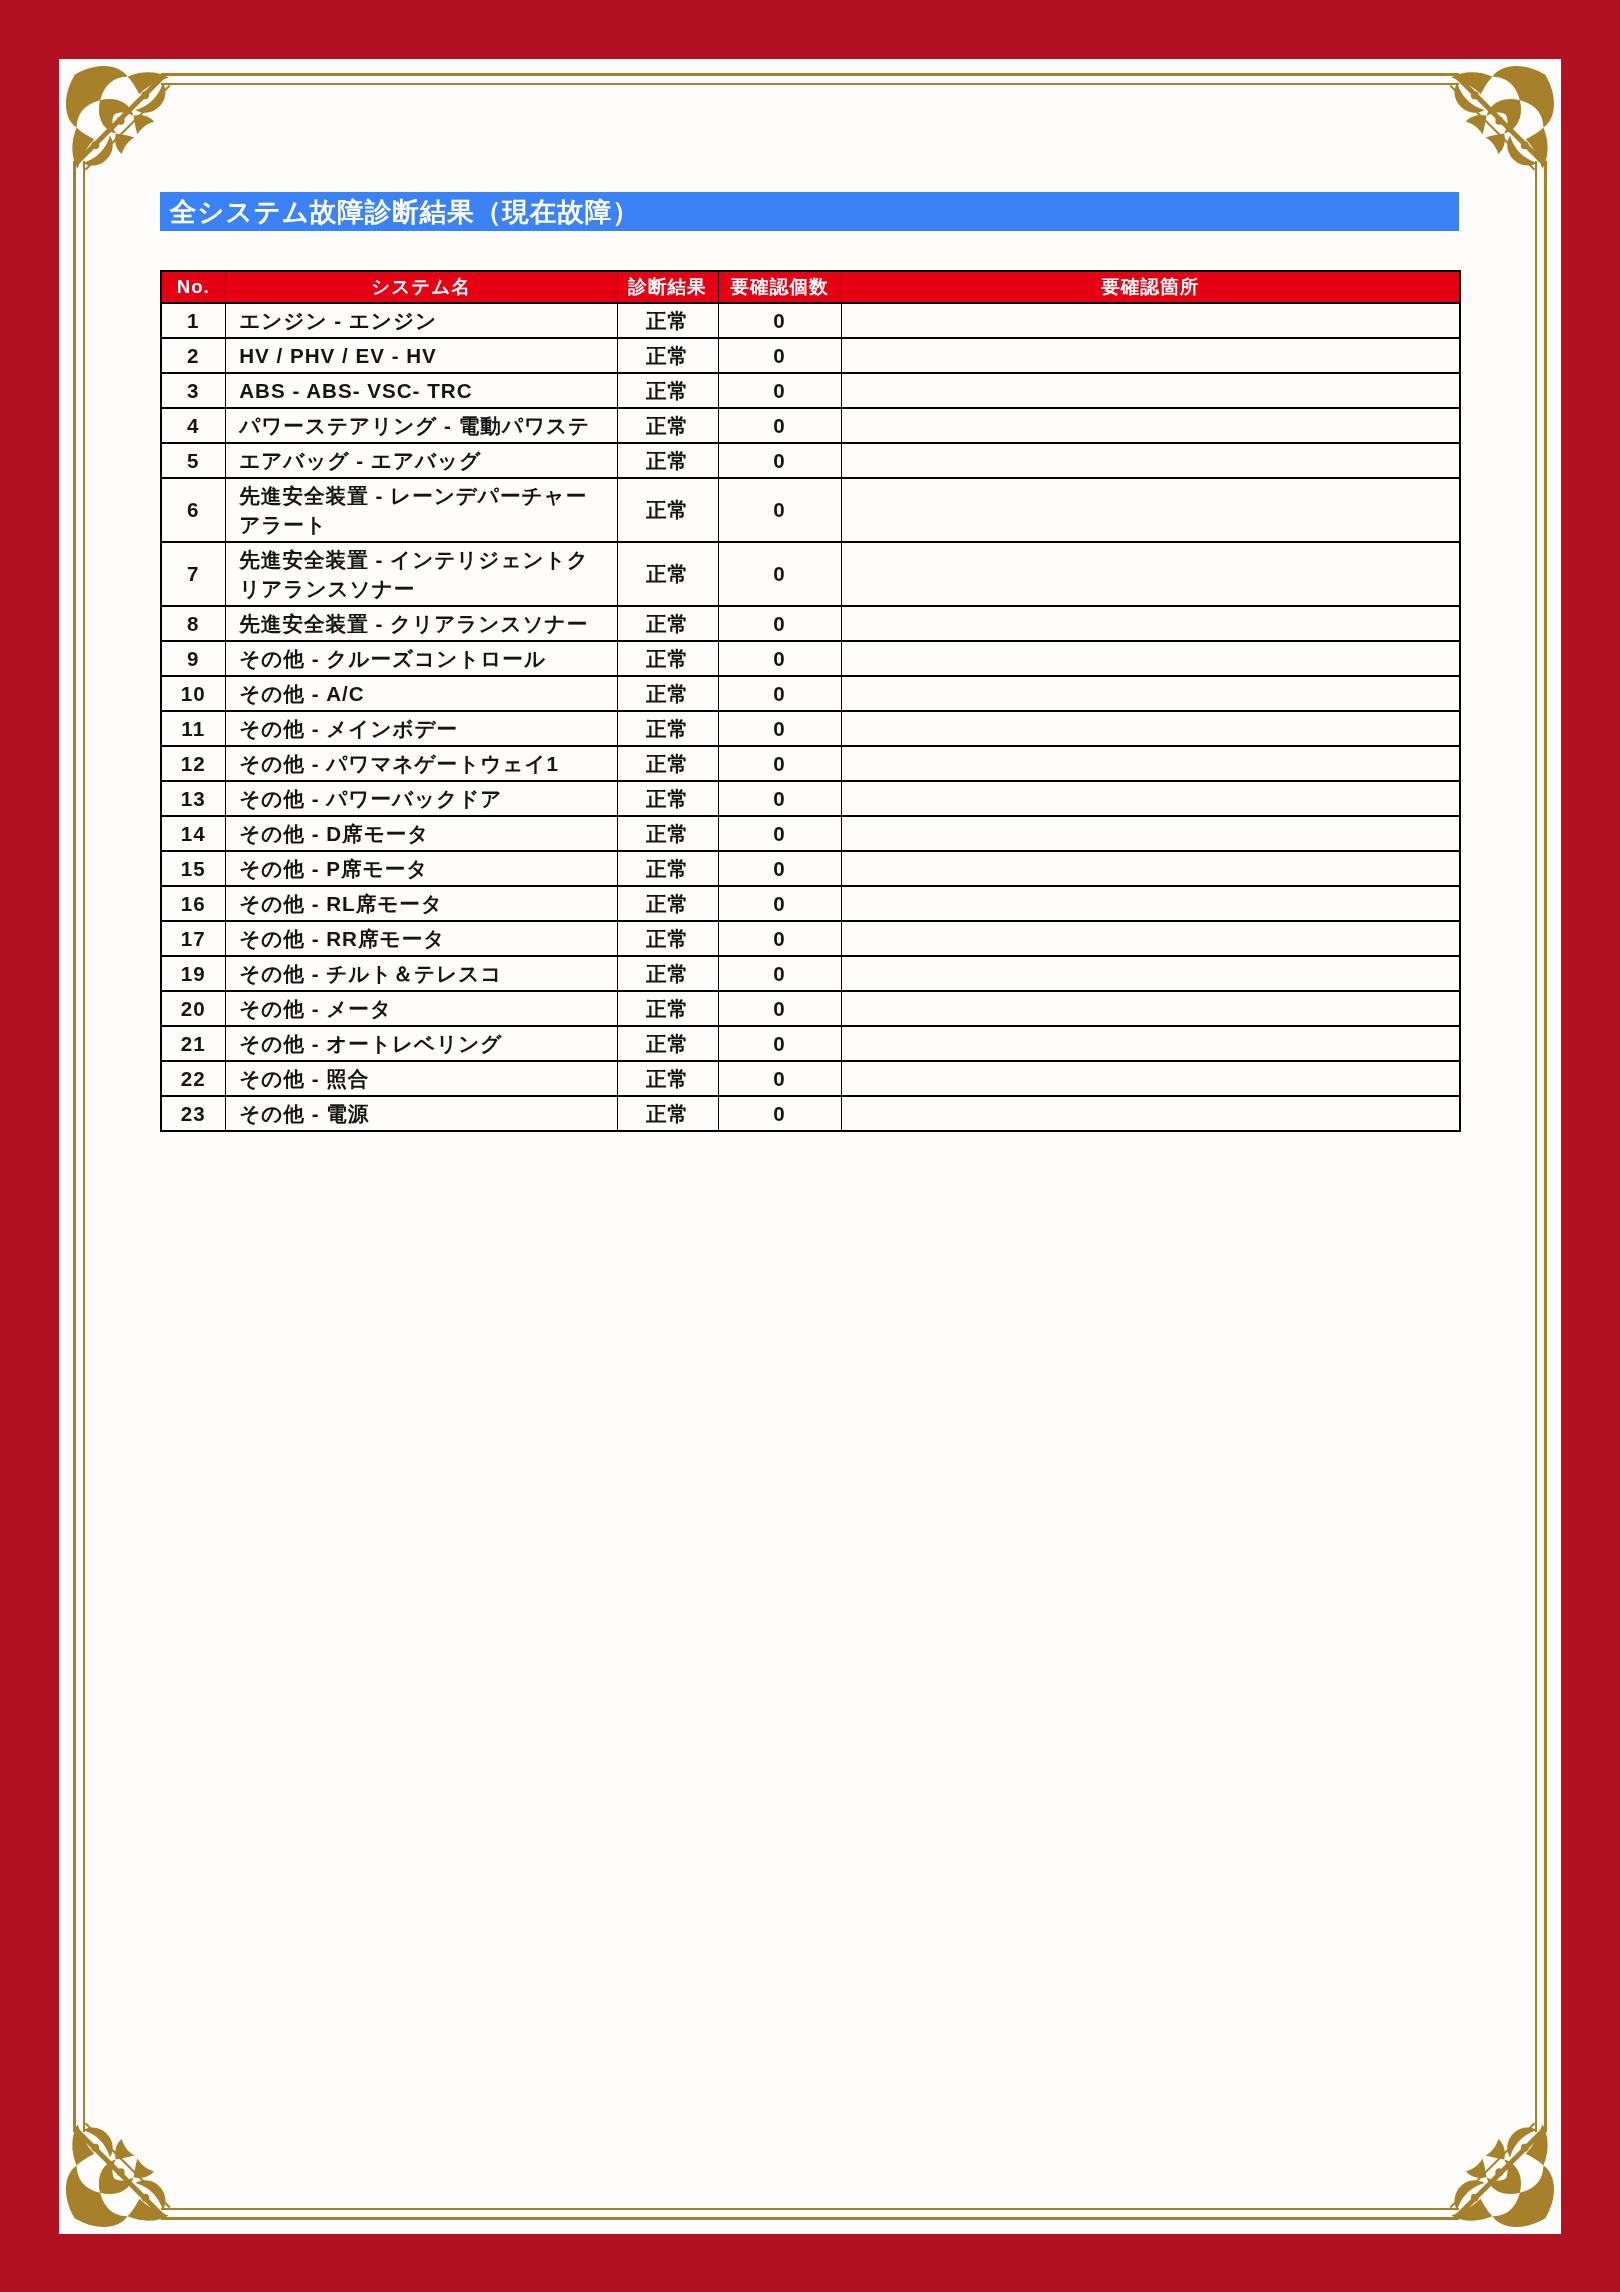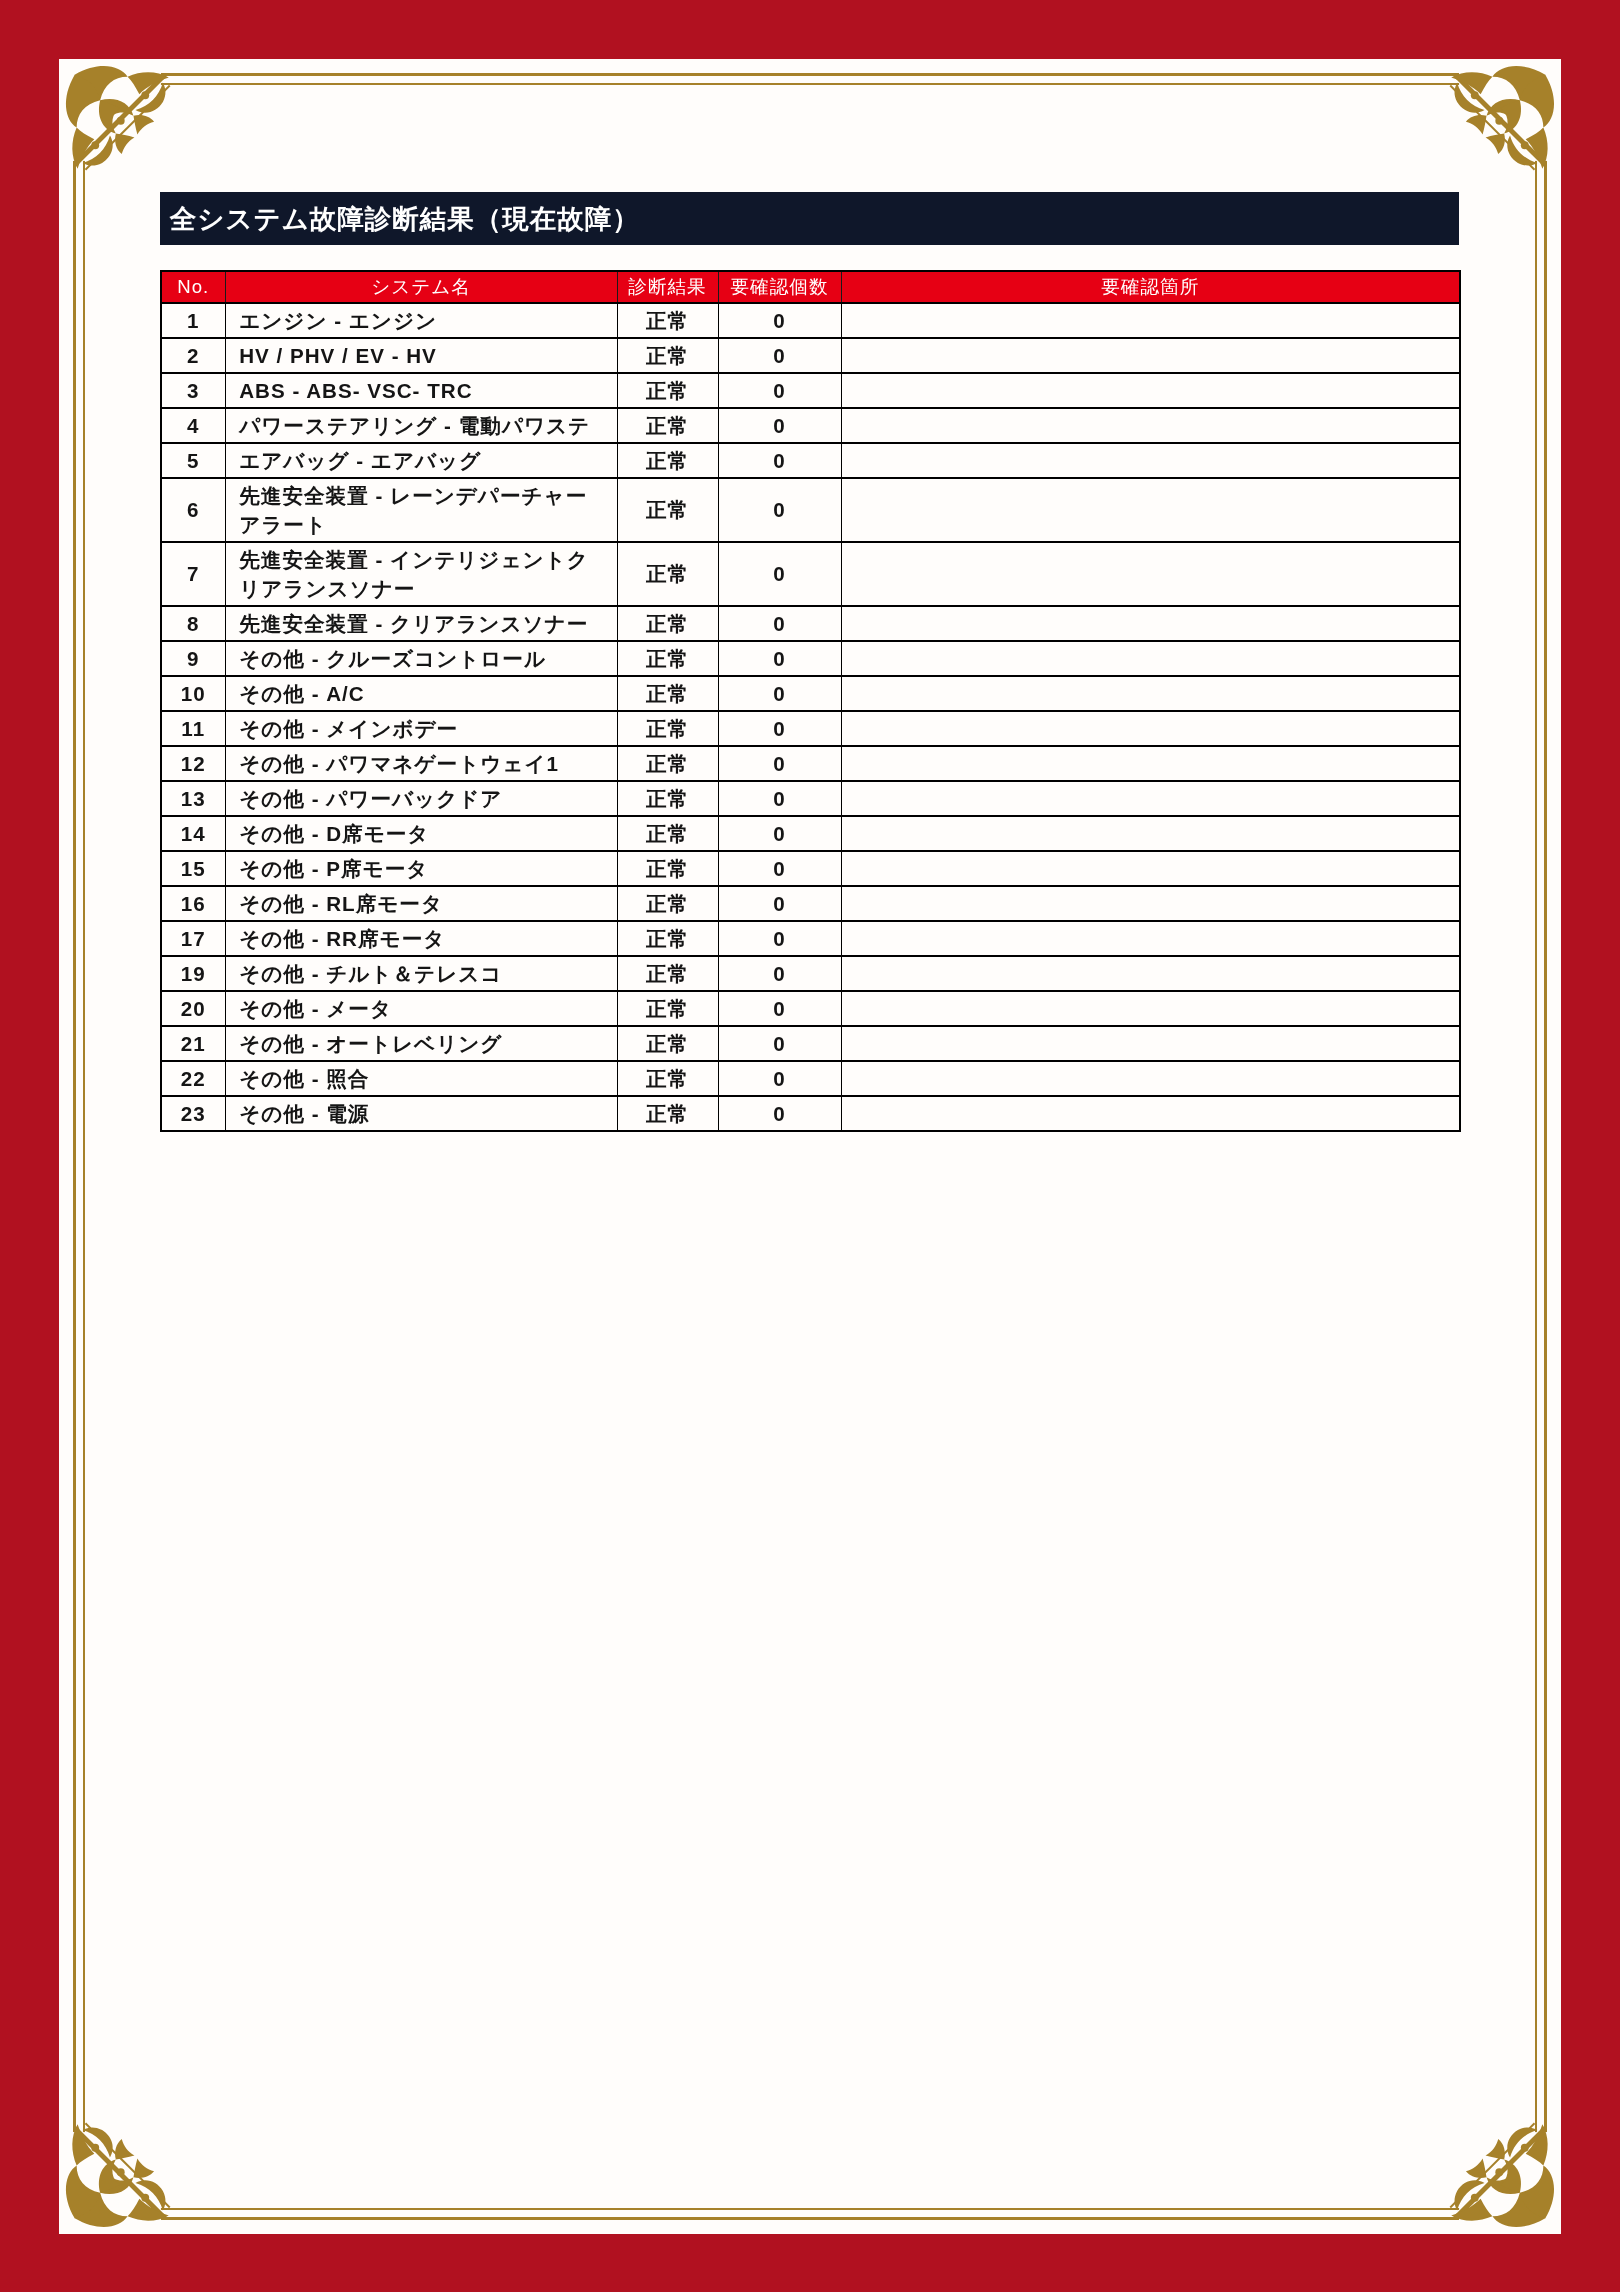--- a/index.html
+++ b/index.html
@@ -30,22 +30,22 @@
   }
   .corner.tl{left:59px;top:59px;}
   .corner.tr{right:59px;top:59px;transform:scaleX(-1);}
   .corner.bl{left:59px;bottom:59px;transform:scaleY(-1);}
   .corner.br{right:59px;bottom:59px;transform:scale(-1,-1);}
 
   
   .title-bar{
     position:absolute;
     left:160px; top:192px;
-    width:1299px; height:53px;
-    background:#0f172a;
+    width:1299px; height:39px;
+    background:#3b82f6;
     color:#ffffff;
     font-size:26.5px;
     font-weight:700;
     display:flex;
     align-items:center;
     padding-left:9.8px;
     box-sizing:border-box;
     letter-spacing:1px;
   }
 
@@ -61,21 +61,21 @@
   table.diag col.c-no{width:64px;}
   table.diag col.c-sys{width:392px;}
   table.diag col.c-res{width:101px;}
   table.diag col.c-cnt{width:123px;}
   table.diag col.c-loc{width:619px;}
 
   table.diag th{
     background:#e60014;
     color:#ffffff;
     font-size:18.6px;
-    font-weight:400;
+    font-weight:700;
     height:28px;
     border:1px solid #1a1a1a;
     border-top:2px solid #000;
     border-bottom:2px solid #000;
     text-align:center;
     letter-spacing:1px;
   }
   table.diag td{
     border:1px solid #000;
     border-top:2px solid #000;

